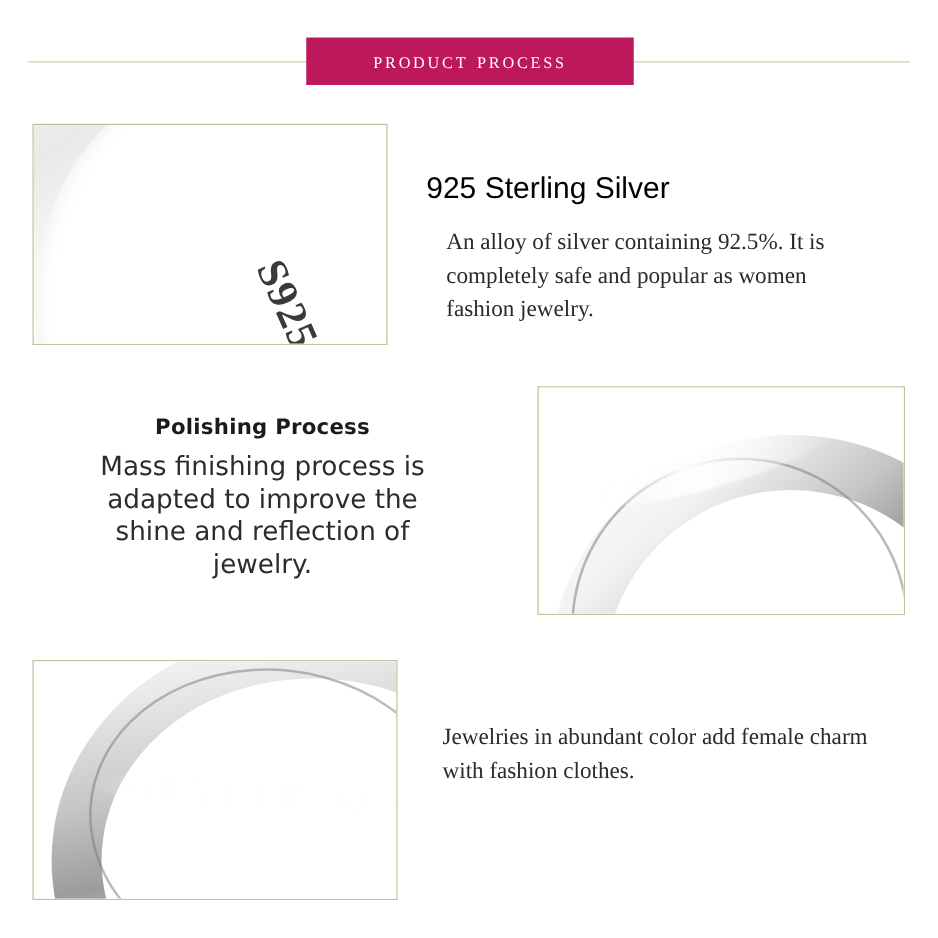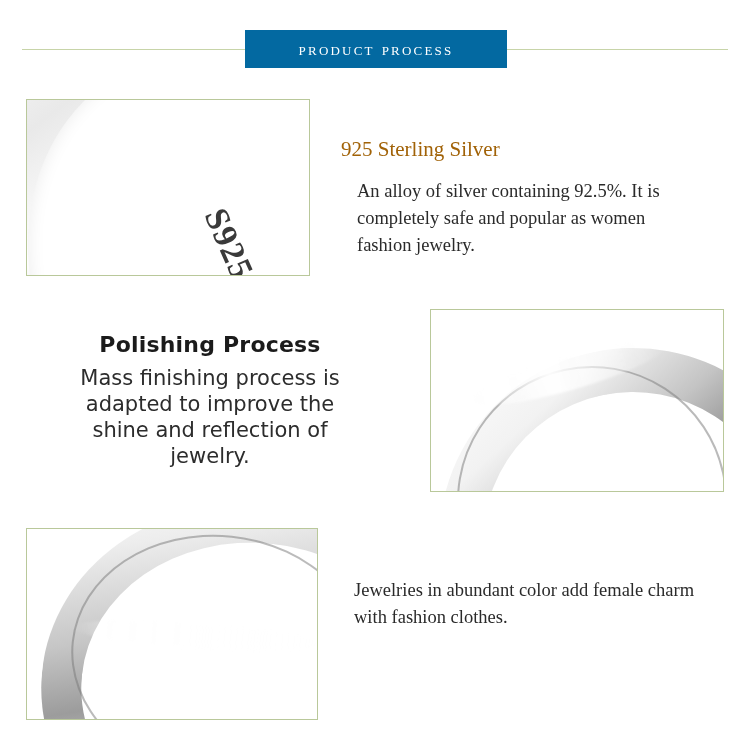--- a/index.html
+++ b/index.html
@@ -31,21 +31,21 @@
     top: 19px;
     height: 1px;
     background: #c7d4a8;
   }
   .header-band {
     position: absolute;
     left: 245px;
     top: 0;
     width: 262px;
     height: 38px;
-    background: #0369a1;
+    background: #be185d;
     display: flex;
     align-items: center;
     justify-content: center;
   }
   .header-title {
     color: #ffffff;
     font-family: "Liberation Serif", serif;
     font-size: 19px;
     letter-spacing: 2.2px;
     font-variant: small-caps;
@@ -182,36 +182,36 @@
     height: 26px;
     border-radius: 50%;
     background: linear-gradient(90deg, rgba(255,255,255,0) 0%, rgba(255,255,255,.9) 45%, rgba(255,255,255,0) 100%);
     transform: rotate(4deg);
     filter: blur(1px);
   }
 
   
   .txt-block { position: absolute; }
   .h-serif {
-    font-family: Liberation Serif, serif;
-    font-size: 21px;
-    color: #a16207;
+    font-family: Liberation Sans, sans-serif;
+    font-size: 24px;
+    color: #000000;
     margin: 0 0 8px 0;
     font-weight: normal;
   }
   .p-serif {
     font-family: "Liberation Serif", serif;
     font-size: 18.5px;
     line-height: 27px;
     color: #2a2a2a;
     margin: 16px;
   }
   .h-sans {
     font-family: "DejaVu Sans", sans-serif;
-    font-size: 22px;
+    font-size: 17px;
     font-weight: bold;
     color: #1b1b1b;
     margin: 0 0 8px 0;
     text-align: center;
     letter-spacing: .2px;
   }
   .p-sans {
     font-family: "DejaVu Sans", sans-serif;
     font-size: 21px;
     line-height: 26px;

